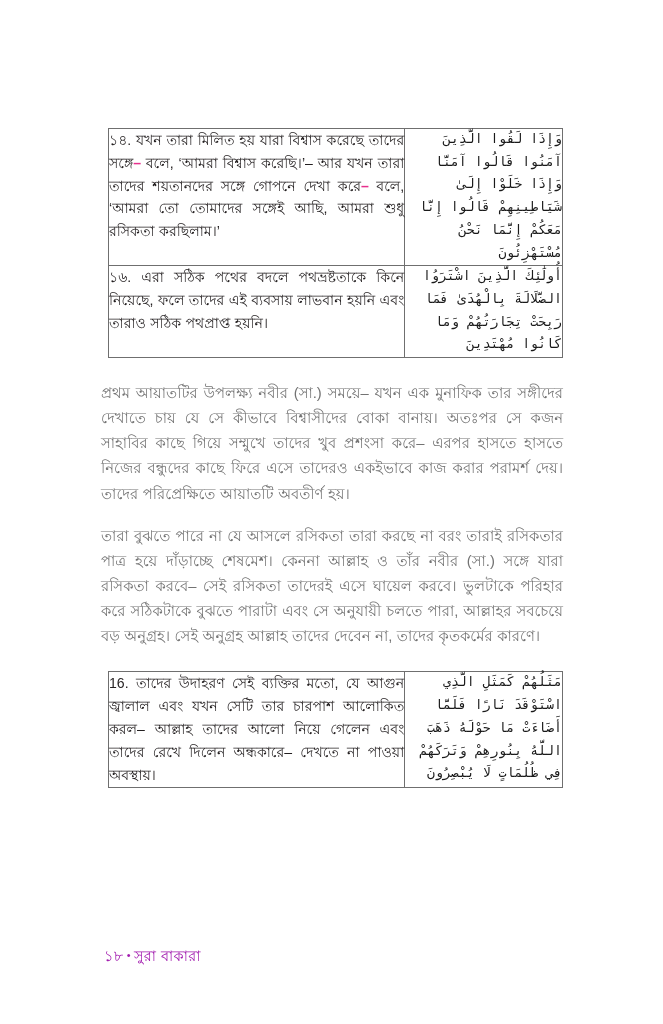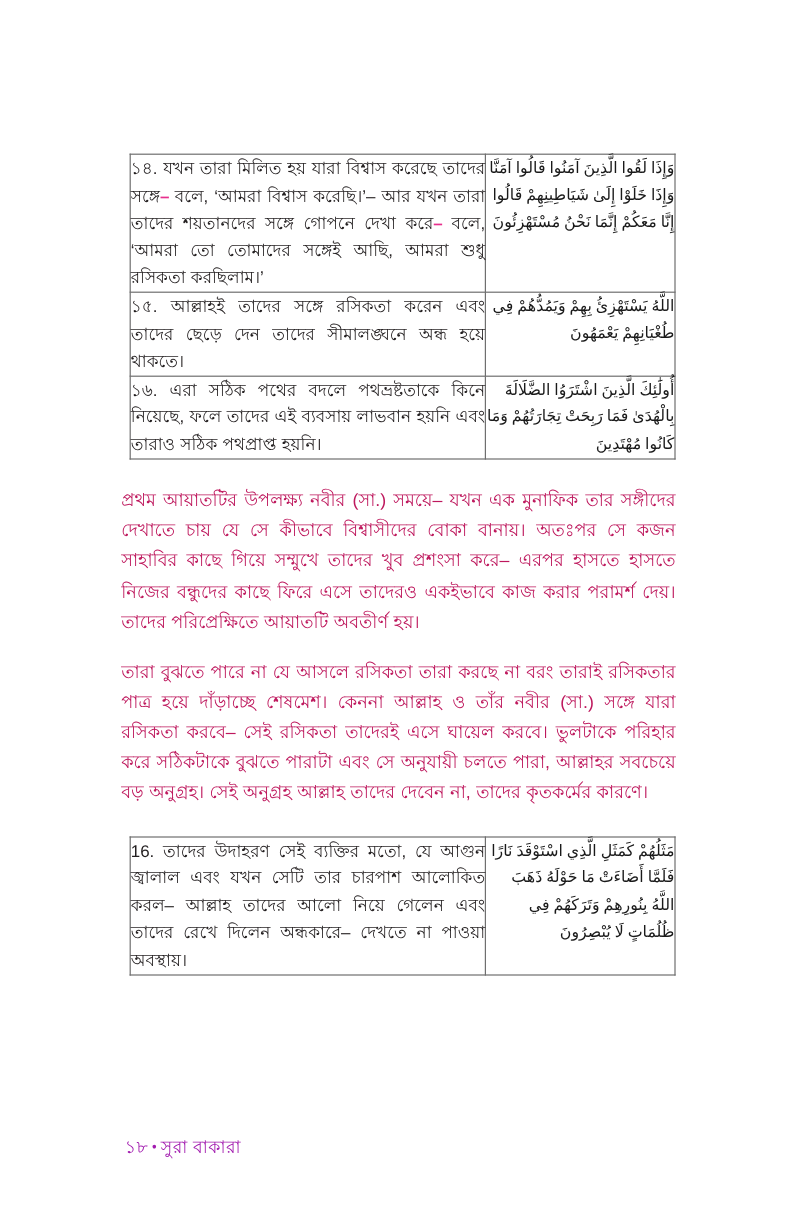--- a/index.html
+++ b/index.html
@@ -69,35 +69,35 @@
   .dash-pink {
     color: #e7308d;
     font-weight: bold;
     letter-spacing: -0.5px;
   }
 
   .ar-verse {
     direction: rtl;
     unicode-bidi: bidi-override;
     text-align: right;
-    font-family: Liberation Serif, serif;
+    font-family: Liberation Mono, monospace;
     font-size: 13.2px;
     line-height: 1.72;
     color: #1a1a1a;
     margin: 0;
   }
 
   
   .para {
     font-family: "Liberation Sans", "DejaVu Sans", sans-serif;
     font-size: 14.8px;
     line-height: 1.70;
     text-align: justify;
     text-align-last: left;
-    color: #be185d;
+    color: #737373;
     margin: 0;
     width: 462px;
     word-spacing: 0.4px;
   }
   .gap-after-table { height: 23px; }
   .gap-between-paras { height: 17px; }
   .gap-before-table2 { height: 22px; }
 
   
   .footer {
@@ -127,28 +127,20 @@
       <tbody>
         <tr>
           <td class="cell-bn">
             <p class="bn-verse"><span class="num">১৪.</span> <span>যখন তারা মিলিত হয় যারা বিশ্বাস করেছে তাদের সঙ্গে</span><span class="dash-pink">–</span><span> বলে, ‘আমরা বিশ্বাস করেছি।’– আর যখন তারা তাদের শয়তানদের সঙ্গে গোপনে দেখা করে</span><span class="dash-pink">–</span><span> বলে, ‘আমরা তো তোমাদের সঙ্গেই আছি, আমরা শুধু রসিকতা করছিলাম।’</span></p>
           </td>
           <td class="cell-ar">
             <p class="ar-verse">وَإِذَا لَقُوا الَّذِينَ آمَنُوا قَالُوا آمَنَّا وَإِذَا خَلَوْا إِلَىٰ شَيَاطِينِهِمْ قَالُوا إِنَّا مَعَكُمْ إِنَّمَا نَحْنُ مُسْتَهْزِئُونَ</p>
           </td>
         </tr>
 
-        <tr>
-          <td class="cell-bn">
-            <p class="bn-verse"><span class="num">১৫.</span> <span>আল্লাহই তাদের সঙ্গে রসিকতা করেন এবং তাদের ছেড়ে দেন তাদের সীমালঙ্ঘনে অন্ধ হয়ে থাকতে।</span></p>
-          </td>
-          <td class="cell-ar">
-            <p class="ar-verse">اللَّهُ يَسْتَهْزِئُ بِهِمْ وَيَمُدُّهُمْ فِي طُغْيَانِهِمْ يَعْمَهُونَ</p>
-          </td>
-        </tr>
 
         <tr>
           <td class="cell-bn">
             <p class="bn-verse"><span class="num">১৬.</span> <span>এরা সঠিক পথের বদলে পথভ্রষ্টতাকে কিনে নিয়েছে, ফলে তাদের এই ব্যবসায় লাভবান হয়নি এবং তারাও সঠিক পথপ্রাপ্ত হয়নি।</span></p>
           </td>
           <td class="cell-ar">
             <p class="ar-verse">أُولَٰئِكَ الَّذِينَ اشْتَرَوُا الضَّلَالَةَ بِالْهُدَىٰ فَمَا رَبِحَتْ تِجَارَتُهُمْ وَمَا كَانُوا مُهْتَدِينَ</p>
           </td>
         </tr>
       </tbody>

